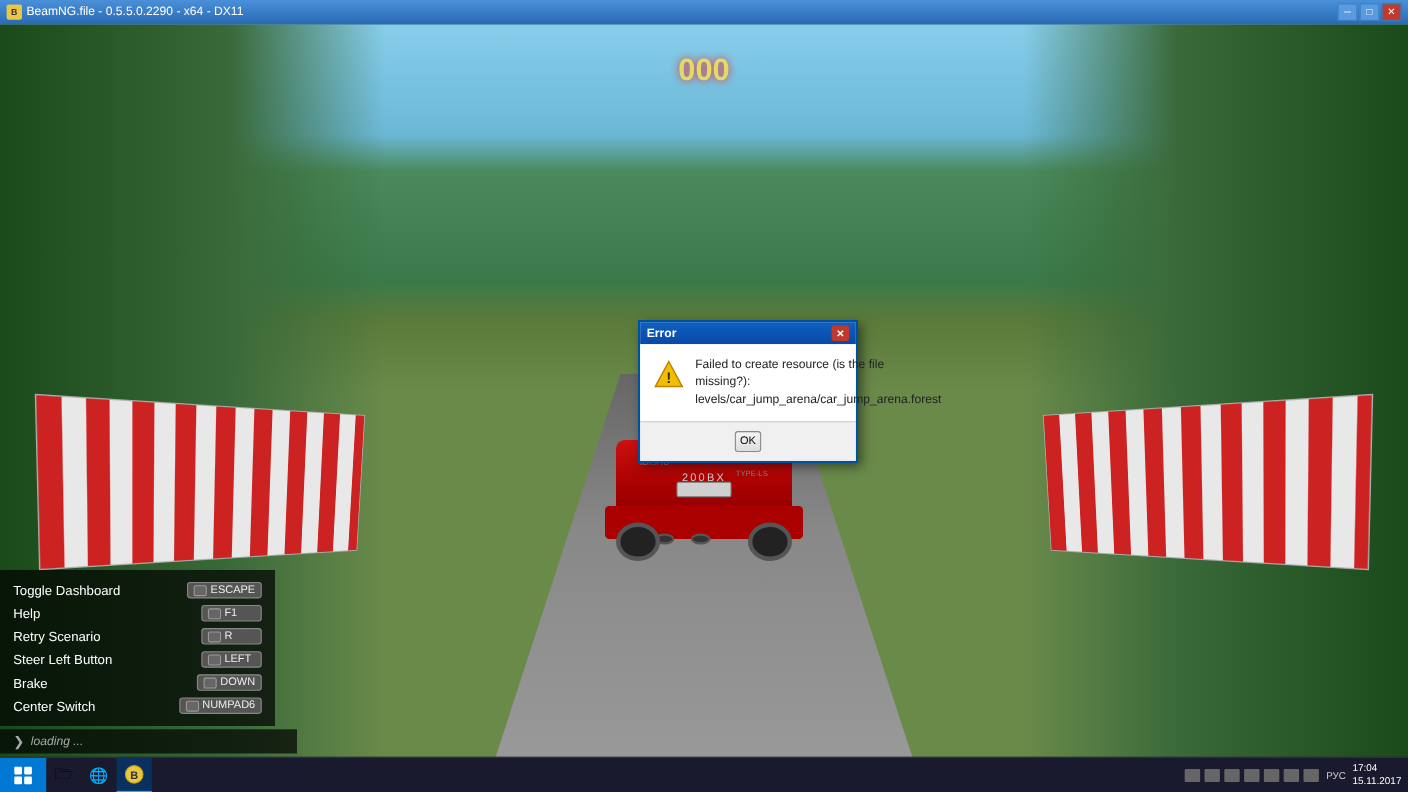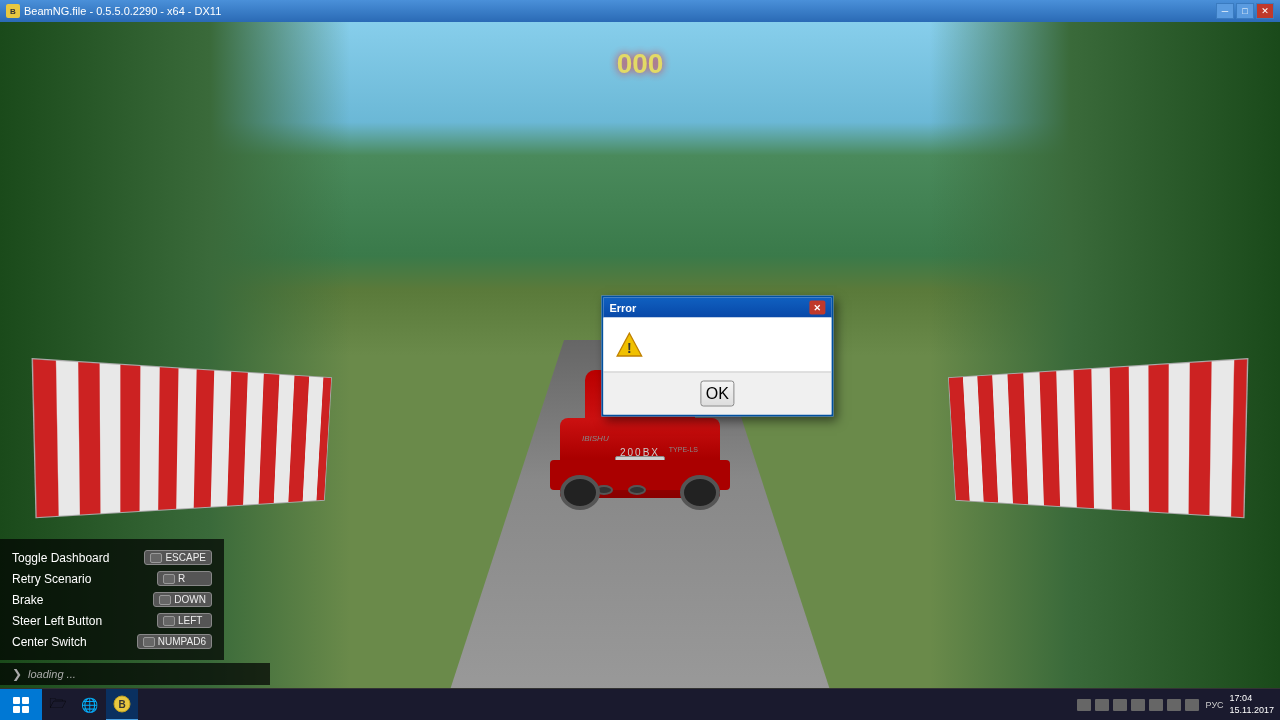--- a/index.html
+++ b/index.html
@@ -152,21 +152,21 @@
     #car {
       position: absolute;
       bottom: 180px;
       left: 50%;
       transform: translateX(-50%);
       width: 200px;
       height: 160px;
     }
     #car-body {
       position: absolute;
-      bottom: 12px;
+      bottom: 30px;
       left: 20px;
       width: 160px;
       height: 80px;
       background: linear-gradient(180deg, #cc1111 0%, #aa0000 50%, #880000 100%);
       border-radius: 8px 8px 4px 4px;
     }
     #car-roof {
       position: absolute;
       bottom: 90px;
       left: 45px;
@@ -273,21 +273,21 @@
       z-index: 10;
       opacity: 0.8;
       margin-top: 16px;
     }
 
     
     #keybindings-panel {
       position: absolute;
       bottom: 30px;
       left: 0;
-      width: 224px;
+      width: 250px;
       background: rgba(0,0,0,0.7);
       padding: 8px 0;
       z-index: 20;
     }
     .keybind-row {
       display: flex;
       align-items: center;
       justify-content: space-between;
       padding: 3px 12px;
       color: #fff;
@@ -339,26 +339,25 @@
       font-size: 11px;
       font-style: italic;
     }
 
     
     #error-dialog {
       position: absolute;
       top: 50%;
       left: 50%;
       transform: translate(-30%, -50%);
-      width: 232px;
+      width: 200px;
       background: #f0f0f0;
       border: 2px solid #0050a0;
       box-shadow: 4px 4px 10px rgba(0,0,0,0.5);
       z-index: 50;
-      margin-left: 31px;
     }
     #dialog-titlebar {
       background: linear-gradient(180deg, #1060c0 0%, #0848a8 100%);
       padding: 3px 6px;
       display: flex;
       align-items: center;
       justify-content: space-between;
     }
     #dialog-title-text {
       color: white;
@@ -401,21 +400,21 @@
       padding: 8px 12px;
       display: flex;
       justify-content: center;
       border-top: 1px solid #ccc;
     }
     #dialog-ok-btn {
       background: linear-gradient(180deg, #f5f5f5 0%, #ddd 100%);
       border: 1px solid #888;
       border-radius: 3px;
       padding: 3px 4px;
-      font-size: 16px;
+      font-size: 10px;
       cursor: pointer;
       color: #000;
     }
 
     
     #taskbar {
       position: absolute;
       bottom: 0;
       left: 0;
       width: 1280px;
@@ -529,35 +528,41 @@
   <div id="overlay-text">000</div>
 
   <div id="keybindings-panel">
     <div class="keybind-row">
       <span class="keybind-label">Toggle Dashboard</span>
       <span class="keybind-key">
         <span class="key-icon"></span>ESCAPE
       </span>
     </div>
     <div class="keybind-row">
+      <span class="keybind-label">Help</span>
+      <span class="keybind-key">
+        <span class="key-icon"></span>F1
+      </span>
+    </div>
+    <div class="keybind-row">
       <span class="keybind-label">Retry Scenario</span>
       <span class="keybind-key">
         <span class="key-icon"></span>R
       </span>
     </div>
     <div class="keybind-row">
+      <span class="keybind-label">Steer Left Button</span>
+      <span class="keybind-key">
+        <span class="key-icon"></span>LEFT
+      </span>
+    </div>
+    <div class="keybind-row">
       <span class="keybind-label">Brake</span>
       <span class="keybind-key">
         <span class="key-icon"></span>DOWN
-      </span>
-    </div>
-    <div class="keybind-row">
-      <span class="keybind-label">Steer Left Button</span>
-      <span class="keybind-key">
-        <span class="key-icon"></span>LEFT
       </span>
     </div>
     <div class="keybind-row">
       <span class="keybind-label">Center Switch</span>
       <span class="keybind-key">
         <span class="key-icon"></span>NUMPAD6
       </span>
     </div>
   </div>
 
@@ -571,20 +576,22 @@
       <span id="dialog-title-text">Error</span>
       <div id="dialog-close-btn">✕</div>
     </div>
     <div id="dialog-body">
       <div id="dialog-warning-icon">
         <svg viewBox="0 0 32 32" xmlns="http://www.w3.org/2000/svg">
           <polygon points="16,2 30,28 2,28" fill="#f0c000" stroke="#c08000" stroke-width="1.5"></polygon>
           <text x="16" y="24" text-anchor="middle" font-size="16" font-weight="bold" fill="#333">!</text>
         </svg>
       </div>
+      <div id="dialog-message">Failed to create resource (is the file missing?):
+levels/car_jump_arena/car_jump_arena.forest</div>
     </div>
     <div id="dialog-footer">
       <button id="dialog-ok-btn">OK</button>
     </div>
   </div>
 </div>
 
 <div id="taskbar">
   <div id="start-btn">
     <div id="start-icon">

